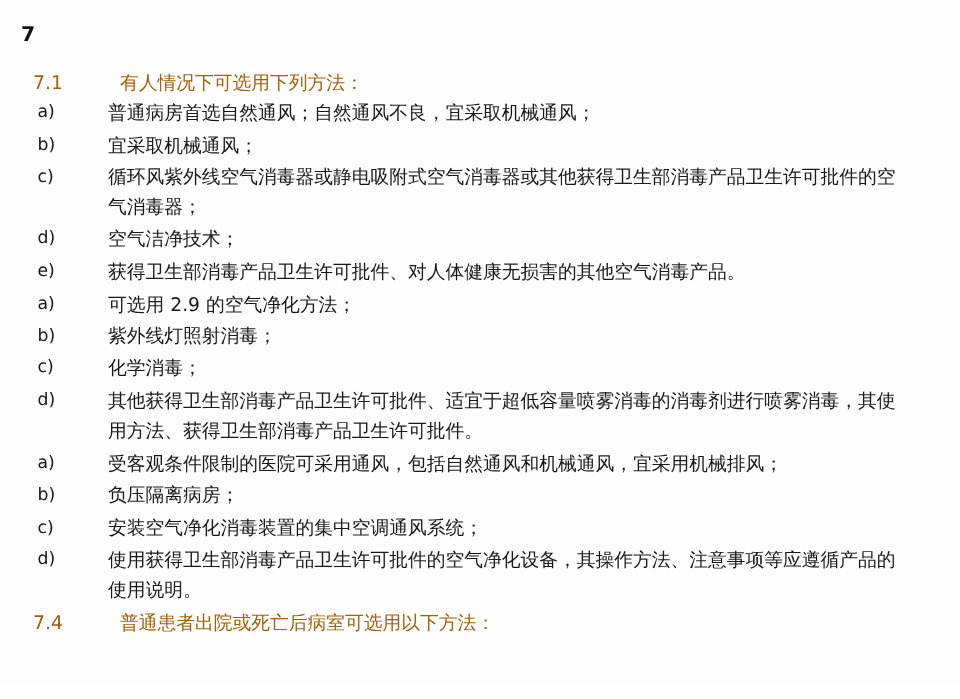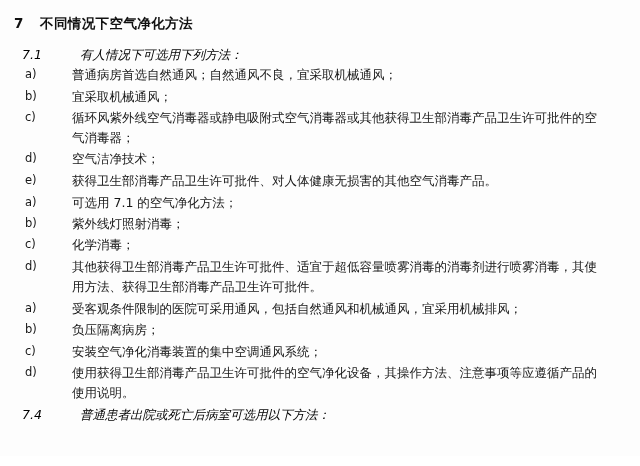--- a/index.html
+++ b/index.html
@@ -45,23 +45,22 @@
     flex: 0 0 26px;
   }
   .section {
     margin-bottom: 2px;
   }
   .section-head {
     display: flex;
     align-items: flex-end;
     font-size: 12.5px;
     line-height: 1.55;
-    color: #000000;
+    color: #a16207;
     margin: 0 0 1px 0;
-    font-style: italic;
   }
   .section-head .num {
     width: 34px;
     flex: 0 0 34px;
     padding-left: 8px;
     box-sizing: border-box;
   }
   .section-head .txt {
     flex: 1 1 auto;
     margin-left: 32px;
@@ -101,21 +100,20 @@
   }
 </style>
 </head>
 <body>
 
 <div class="page">
   <div class="doc">
 
     <div class="chapter-heading">
       <span class="num">7</span>
-      <span>不同情况下空气净化方法</span>
     </div>
 
     <div class="section">
       <div class="section-head">
         <span class="num">7.1</span>
         <span class="txt">有人情况下可选用下列方法：</span>
       </div>
       <ul class="items">
         <li class="item">
           <span class="lbl">a)</span>
@@ -137,21 +135,21 @@
           <span class="lbl">e)</span>
           <span class="body">获得卫生部消毒产品卫生许可批件、对人体健康无损害的其他空气消毒产品。</span>
         </li>
       </ul>
     </div>
 
     <div class="section">
       <ul class="items">
         <li class="item">
           <span class="lbl">a)</span>
-          <span class="body">可选用 7.1 的空气净化方法；</span>
+          <span class="body">可选用 2.9 的空气净化方法；</span>
         </li>
         <li class="item">
           <span class="lbl">b)</span>
           <span class="body">紫外线灯照射消毒；</span>
         </li>
         <li class="item">
           <span class="lbl">c)</span>
           <span class="body">化学消毒；</span>
         </li>
         <li class="item">

